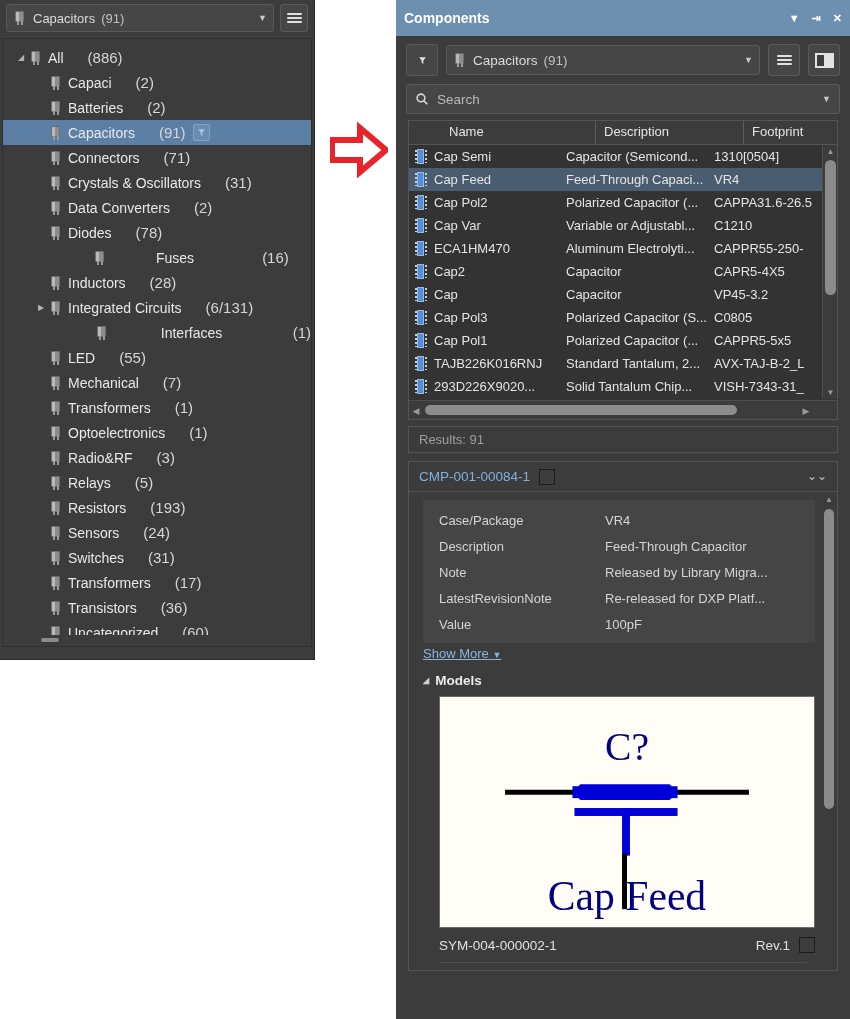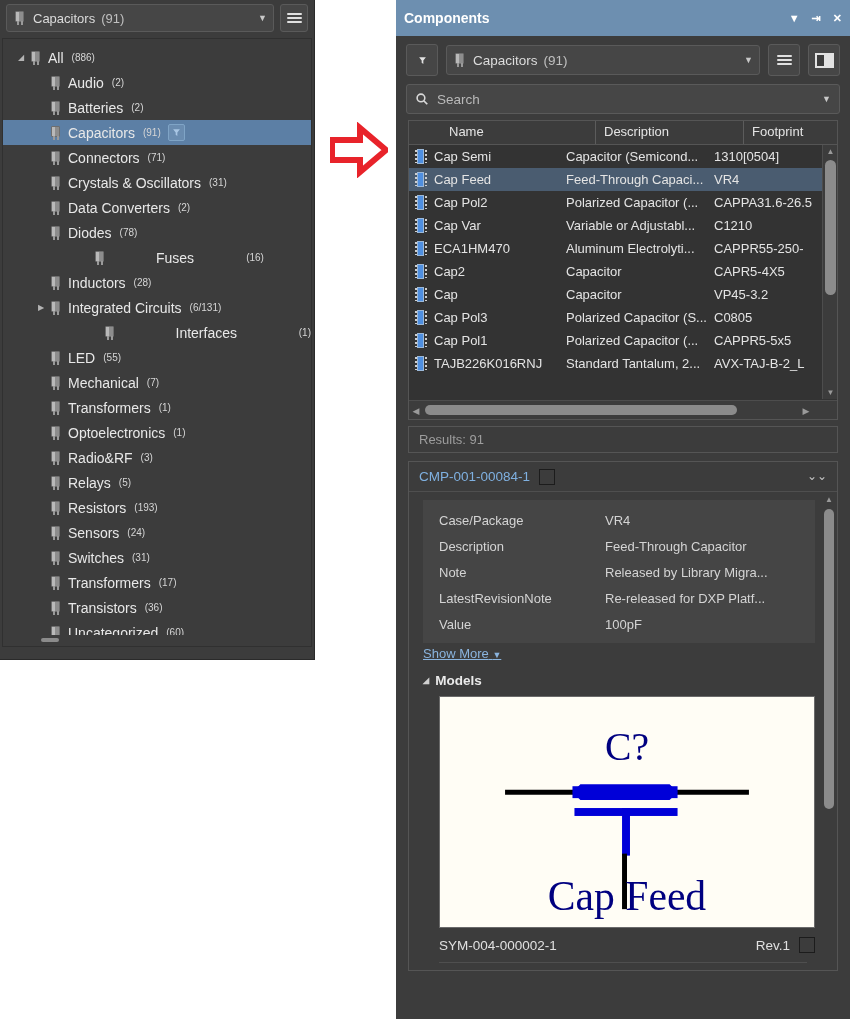--- a/index.html
+++ b/index.html
@@ -48,21 +48,21 @@
   .tree-row {
     display: flex; align-items: center; height: 25px;
     font-size: 14px; color: #e8e8e8; padding-left: 10px;
     white-space: nowrap; cursor: pointer;
   }
   .tree-row.sel { background: #5c7fa5; }
   .tree-row .disclosure {
     width: 16px; text-align: center; color: #b4b4b4; font-size: 8px; flex: 0 0 16px;
   }
   .tree-row .label { margin-left: 5px; }
-  .tree-row .cnt { margin-left: 8px; color: #d6d6d6; font-size: 10px; }
+  .tree-row .cnt { margin-left: 24px; color: #d6d6d6; font-size: 15px; }
   .tree-row.root .label { font-weight: normal; text-align: right; }
 
   
   .chip {
     flex: 0 0 14px; width: 14px; height: 14px; position: relative; display:inline-block;
   }
   .chip .body { position: absolute; left: 2px; top: 0px; width: 9px; height: 11px;
     background: linear-gradient(90deg,#b9b9b9 0 45%, #8d8d8d 45% 100%);
     border: 1px solid #6e6e6e; border-radius: 1px; }
   .chip .pin1 { position: absolute; left: 4px; top: 10px; width: 2px; height: 4px; background: #9a9a9a; }
@@ -238,21 +238,21 @@
             <span class="label">All</span>
             <span class="cnt">(886)</span>
           </div>
           <div class="tree-row" style="padding-left: 30px;">
             <span class="disclosure">&nbsp;</span>
             <span class="chip">
               <span class="body"></span>
               <span class="pin1"></span>
               <span class="pin2"></span>
             </span>
-            <span class="label">Audio</span>
+            <span class="label">Capaci</span>
             <span class="cnt">(2)</span>
           </div>
           <div class="tree-row" style="padding-left: 30px;">
             <span class="disclosure">&nbsp;</span>
             <span class="chip">
               <span class="body"></span>
               <span class="pin1"></span>
               <span class="pin2"></span>
             </span>
             <span class="label">Batteries</span>
@@ -655,20 +655,32 @@
             <div class="c name">
               <span class="capicon">
                 <span class="lp"></span>
                 <span class="cb"></span>
                 <span class="rp"></span>
               </span>
               <span>TAJB226K016RNJ</span>
             </div>
             <div class="c desc">Standard Tantalum, 2...</div>
             <div class="c foot">AVX-TAJ-B-2_L</div>
+          </div>
+          <div class="trow">
+            <div class="c name">
+              <span class="capicon">
+                <span class="lp"></span>
+                <span class="cb"></span>
+                <span class="rp"></span>
+              </span>
+              <span>293D226X9020...</span>
+            </div>
+            <div class="c desc">Solid Tantalum Chip...</div>
+            <div class="c foot">VISH-7343-31_</div>
           </div>
           <div class="trow"></div>
         </div>
 
       <div class="vsb">
         <div class="arrowup">▲</div>
         <div class="thumb" style="top:15px;height:135px;"></div>
         <div class="arrowdn">▼</div>
       </div>
       <div class="hsb">

